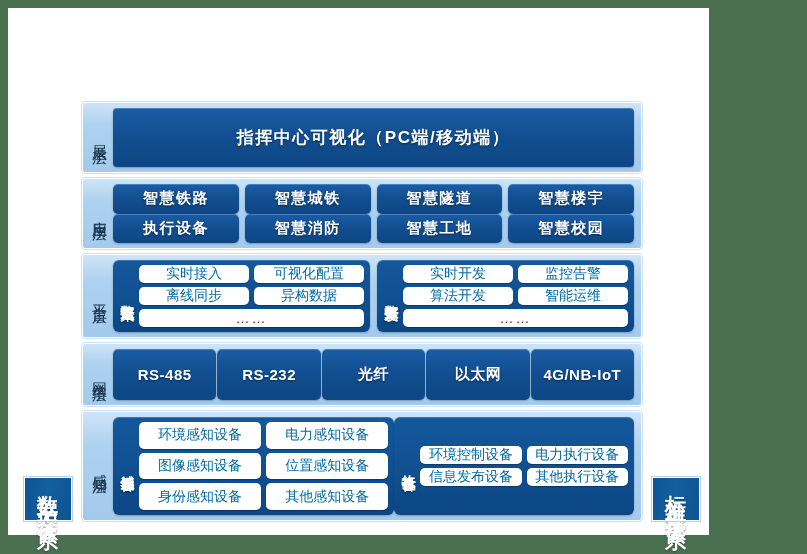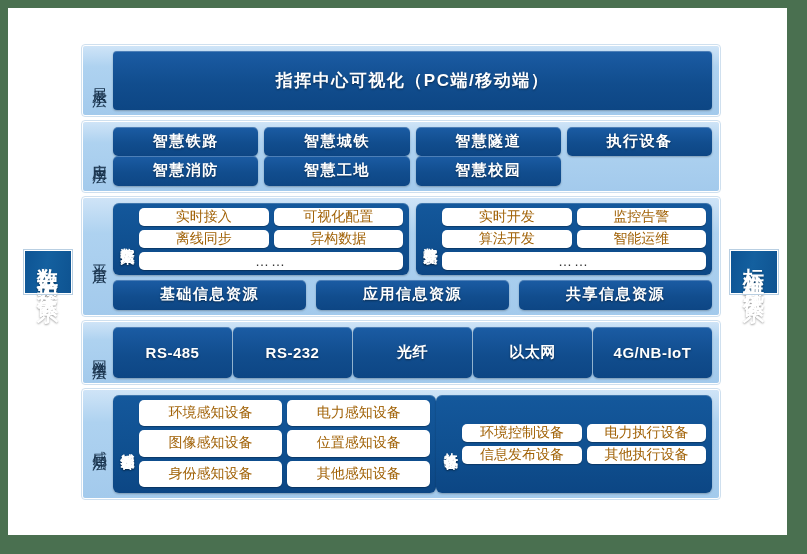--- a/index.html
+++ b/index.html
@@ -13,27 +13,27 @@
     background: #4a7050;
     font-family: "Liberation Sans", "DejaVu Sans", sans-serif;
     overflow: hidden;
   }
 
   
   #diagram-frame {
     position: absolute;
     left: 8px;
     top: 8px;
-    width: 779px;
+    width: 701px;
     height: 527px;
     background: #ffffff;
     box-sizing: border-box;
     display: flex;
     flex-direction: row;
-    align-items: center;
+    align-items: flex-end;
     padding: 14px 6px 14px 16px;
   }
 
   
   .pillar {
     width: 48px;
     flex: 0 0 48px;
     background: linear-gradient(100deg, #0d5494 0%, #14609f 45%, #0e5391 100%);
     border: 1px solid #ffffff;
     outline: 1px solid #b9cfe2;
@@ -184,21 +184,21 @@
     flex: 1 1 auto;
     display: grid;
     grid-template-columns: 1fr 1fr;
     grid-template-rows: 1fr 1fr 1fr;
     gap: 4px 5px;
     min-width: 0;
   }
   .tile {
     background: #ffffff;
     border-radius: 5px;
-    color: #a16207;
+    color: #0369a1;
     font-size: 14px;
     display: flex;
     align-items: center;
     justify-content: center;
     white-space: nowrap;
     box-shadow: 0 1px 1px rgba(0,0,0,0.28);
     box-sizing: border-box;
   }
   .tile-wide { grid-column: 1 / span 2; letter-spacing: 2px; color: #333; }
 
@@ -261,20 +261,21 @@
 
     <div class="layer" id="layer-app">
       <div class="layer-label">
         <span>应用层</span>
       </div>
       <div class="layer-body">
         <div id="app-grid">
           <div class="chip">智慧铁路</div>
           <div class="chip">智慧城铁</div>
           <div class="chip">智慧隧道</div>
+          <div class="chip">智慧楼宇</div>
           <div class="chip">执行设备</div>
           <div class="chip">智慧消防</div>
           <div class="chip">智慧工地</div>
           <div class="chip">智慧校园</div>
         </div>
       </div>
     </div>
 
     <div class="layer" id="layer-platform">
       <div class="layer-label">
@@ -305,25 +306,20 @@
               <div class="tile">实时开发</div>
               <div class="tile">监控告警</div>
               <div class="tile">算法开发</div>
               <div class="tile">智能运维</div>
               <div class="tile tile-wide">……</div>
             </div>
           </div>
 
         </div>
 
-        <div id="platform-resources">
-          <div class="chip">基础信息资源</div>
-          <div class="chip">应用信息资源</div>
-          <div class="chip">共享信息资源</div>
-        </div>
 
       </div>
     </div>
 
     <div class="layer" id="layer-network">
       <div class="layer-label">
         <span>网络层</span>
       </div>
       <div class="layer-body">
         <div id="network-grid">

